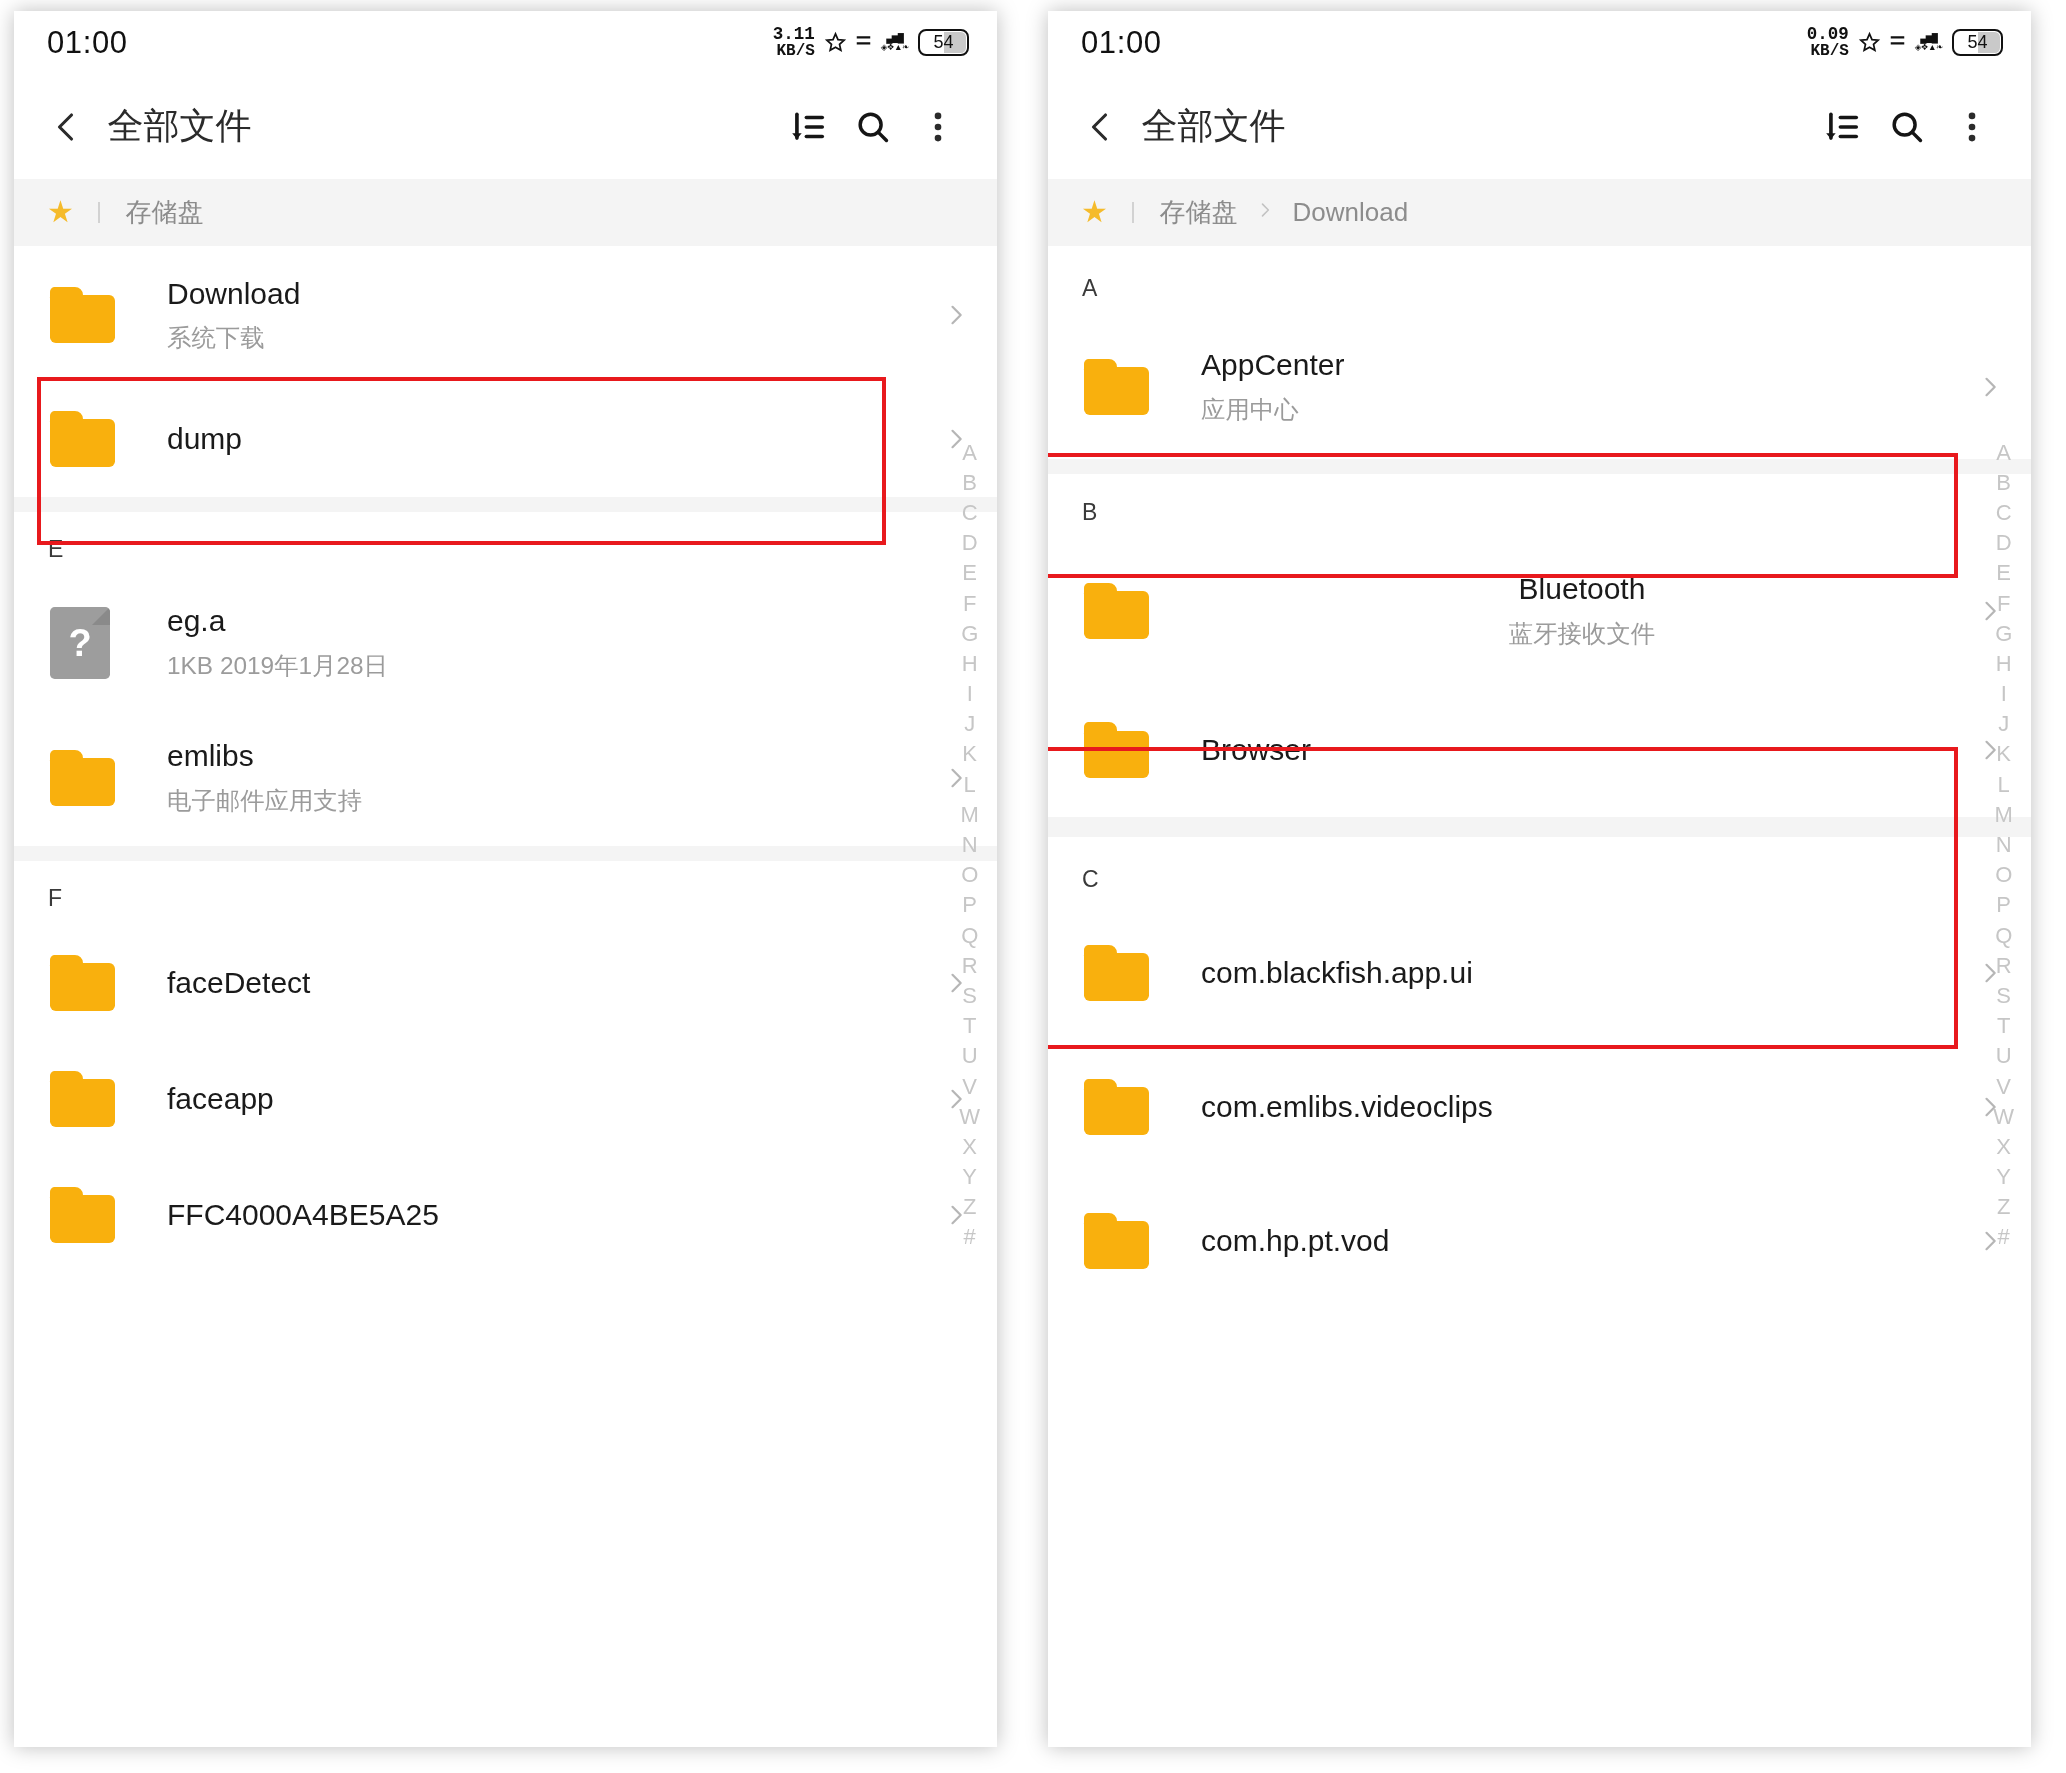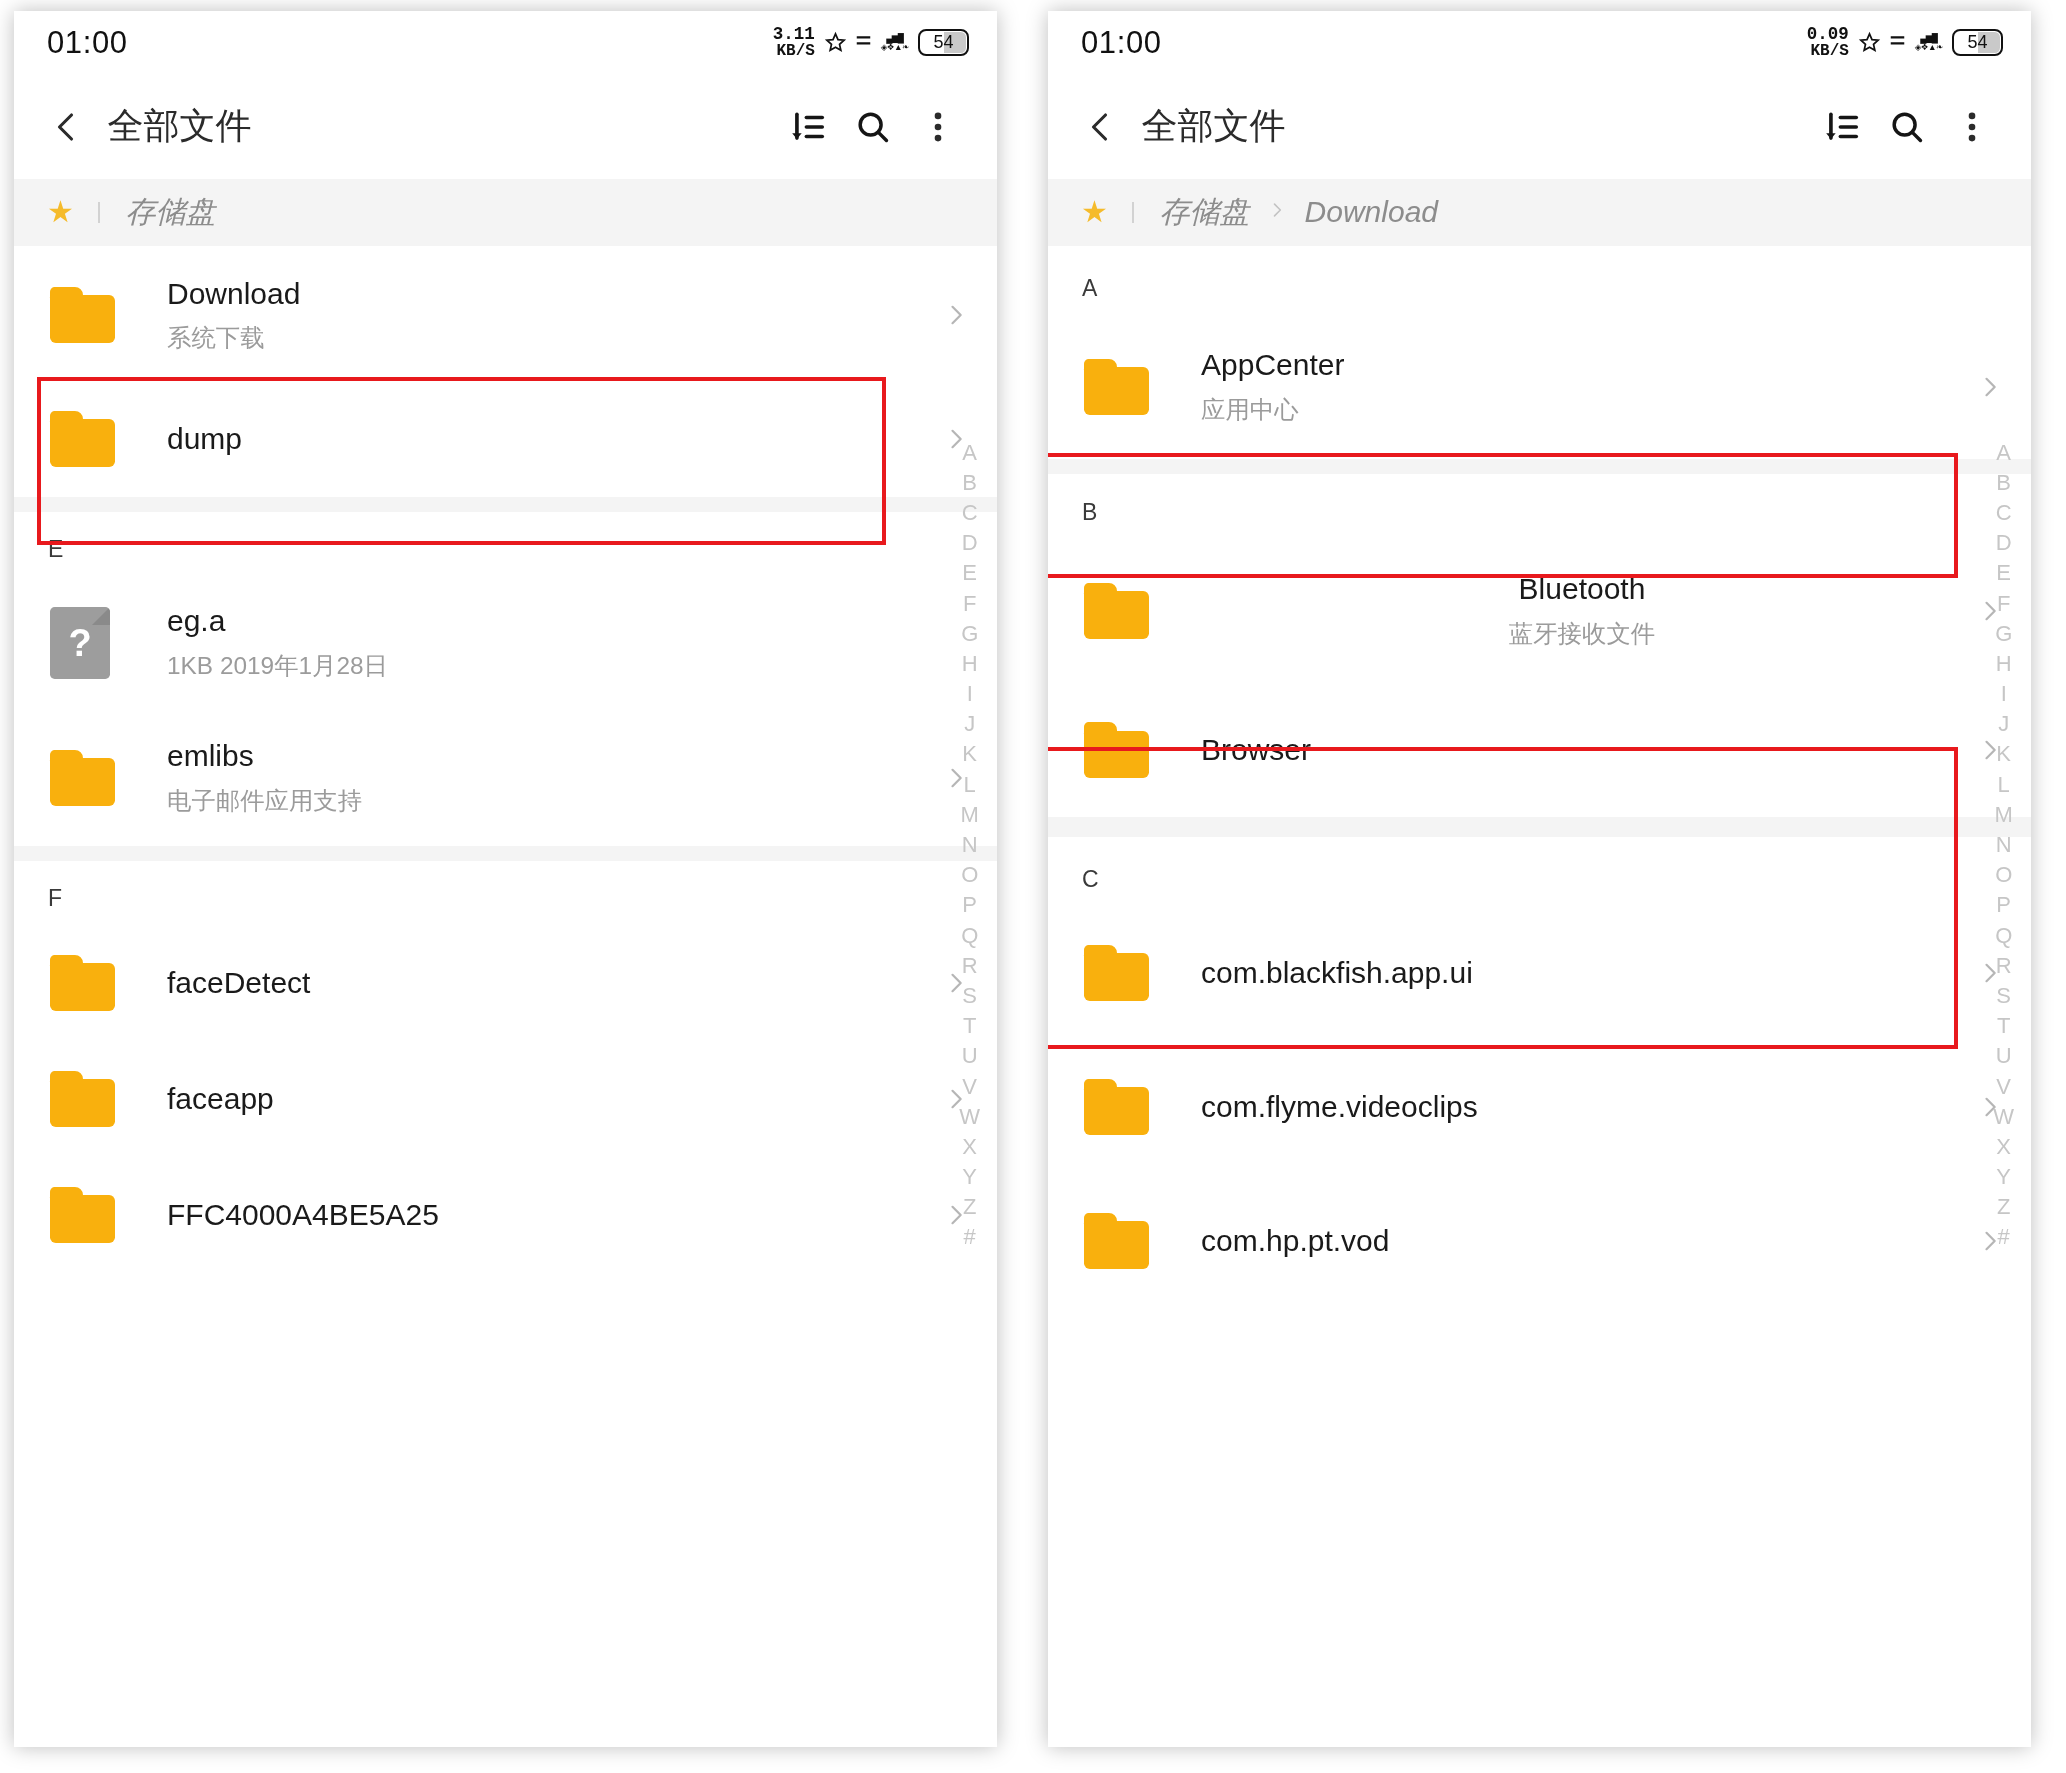--- a/index.html
+++ b/index.html
@@ -127,21 +127,21 @@
     align-items: center;
     padding: 0 33px;
     flex: none;
   }
   .star { color: #f5bb2b; font-size: 30px; line-height: 1; }
   .crumb-sep-bar {
     width: 1.7px; height: 21px; background: #d2d2d2;
     margin: 0 25.6px 0 24.4px;
   }
   .crumb {
-    font-size: 30px; color: #8c8c8c; white-space: nowrap; font-style: italic;
+    font-size: 26px; color: #8c8c8c; white-space: nowrap;
   }
   .crumb-arrow {
     margin: 0 17.5px; color: #c3c3c3; font-size: 22px; line-height: 1;
   }
 
   
   .listwrap {
     position: relative;
     flex: 1;
     overflow: hidden;
@@ -630,21 +630,21 @@
               </svg>
           </div>
         </div>
 
         <div class="row" style="min-height:134px;">
           <div class="folder">
             <div class="tab"></div>
               <div class="body"></div>
           </div>
           <div class="rowtext">
-            <div class="rowtitle">com.flyme.videoclips</div>
+            <div class="rowtitle">com.emlibs.videoclips</div>
           </div>
           <div class="chevron">
             <svg width="28" height="28" viewBox="0 0 24 24" fill="none" stroke="#b6b6b6" stroke-width="1.9" stroke-linecap="round" stroke-linejoin="round">
                 <polyline points="9,5 16,12 9,19"></polyline>
               </svg>
           </div>
         </div>
 
         <div class="row" style="min-height:134px;">
           <div class="folder">

